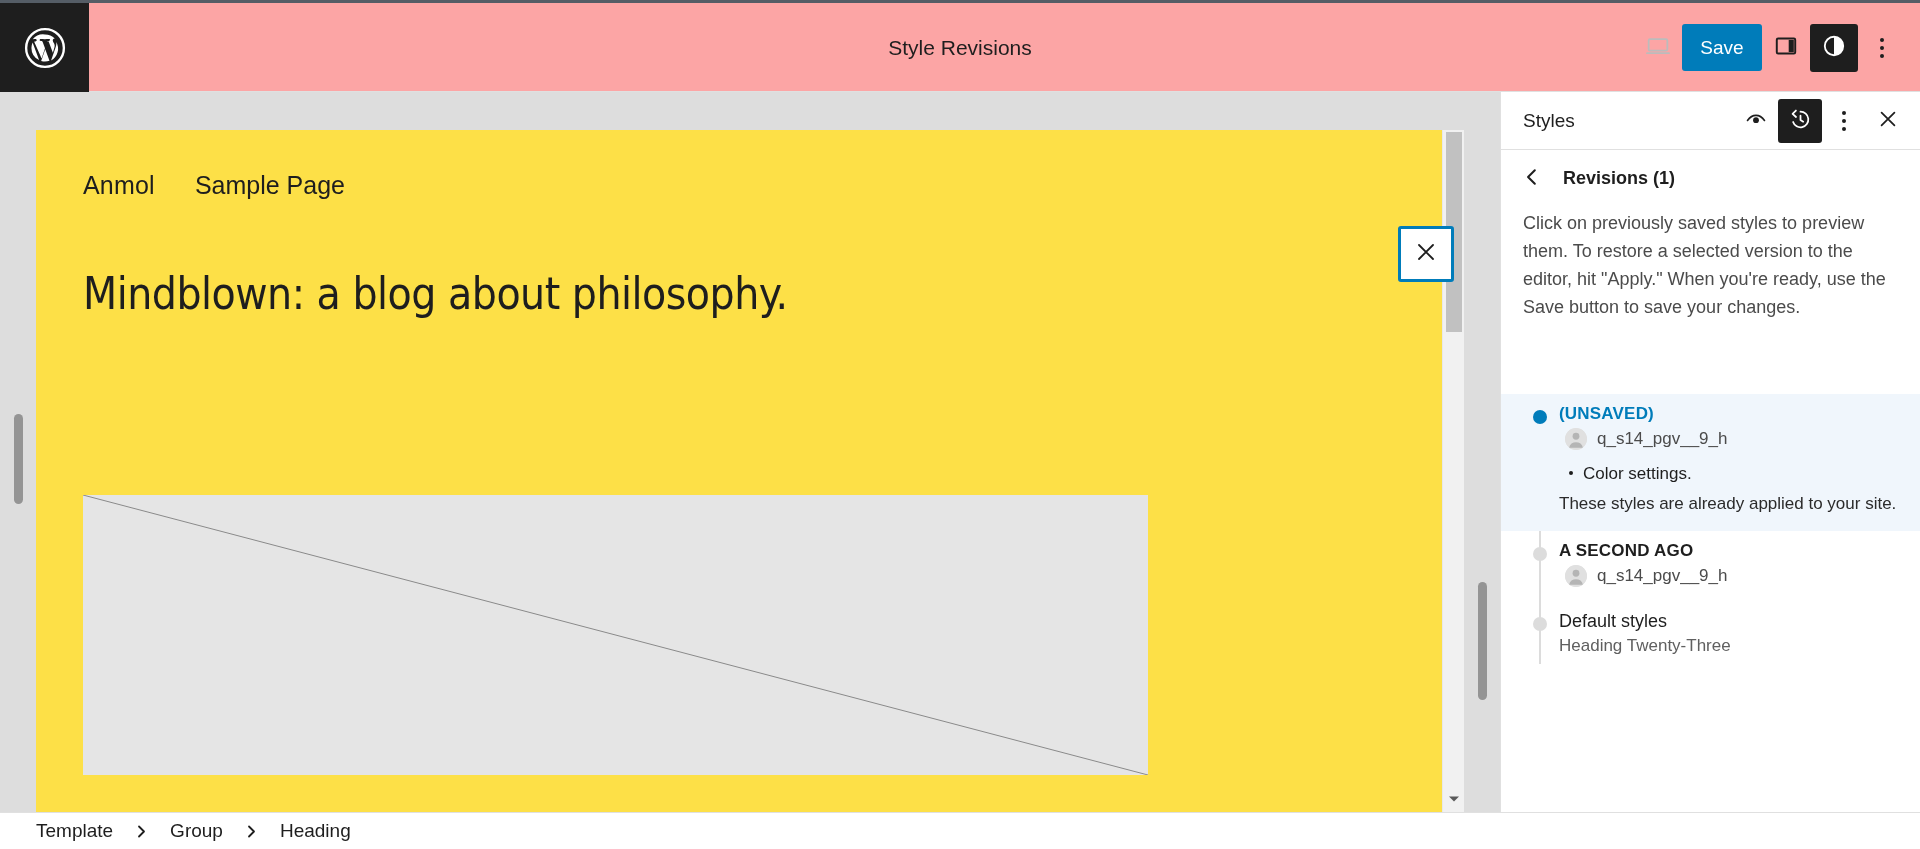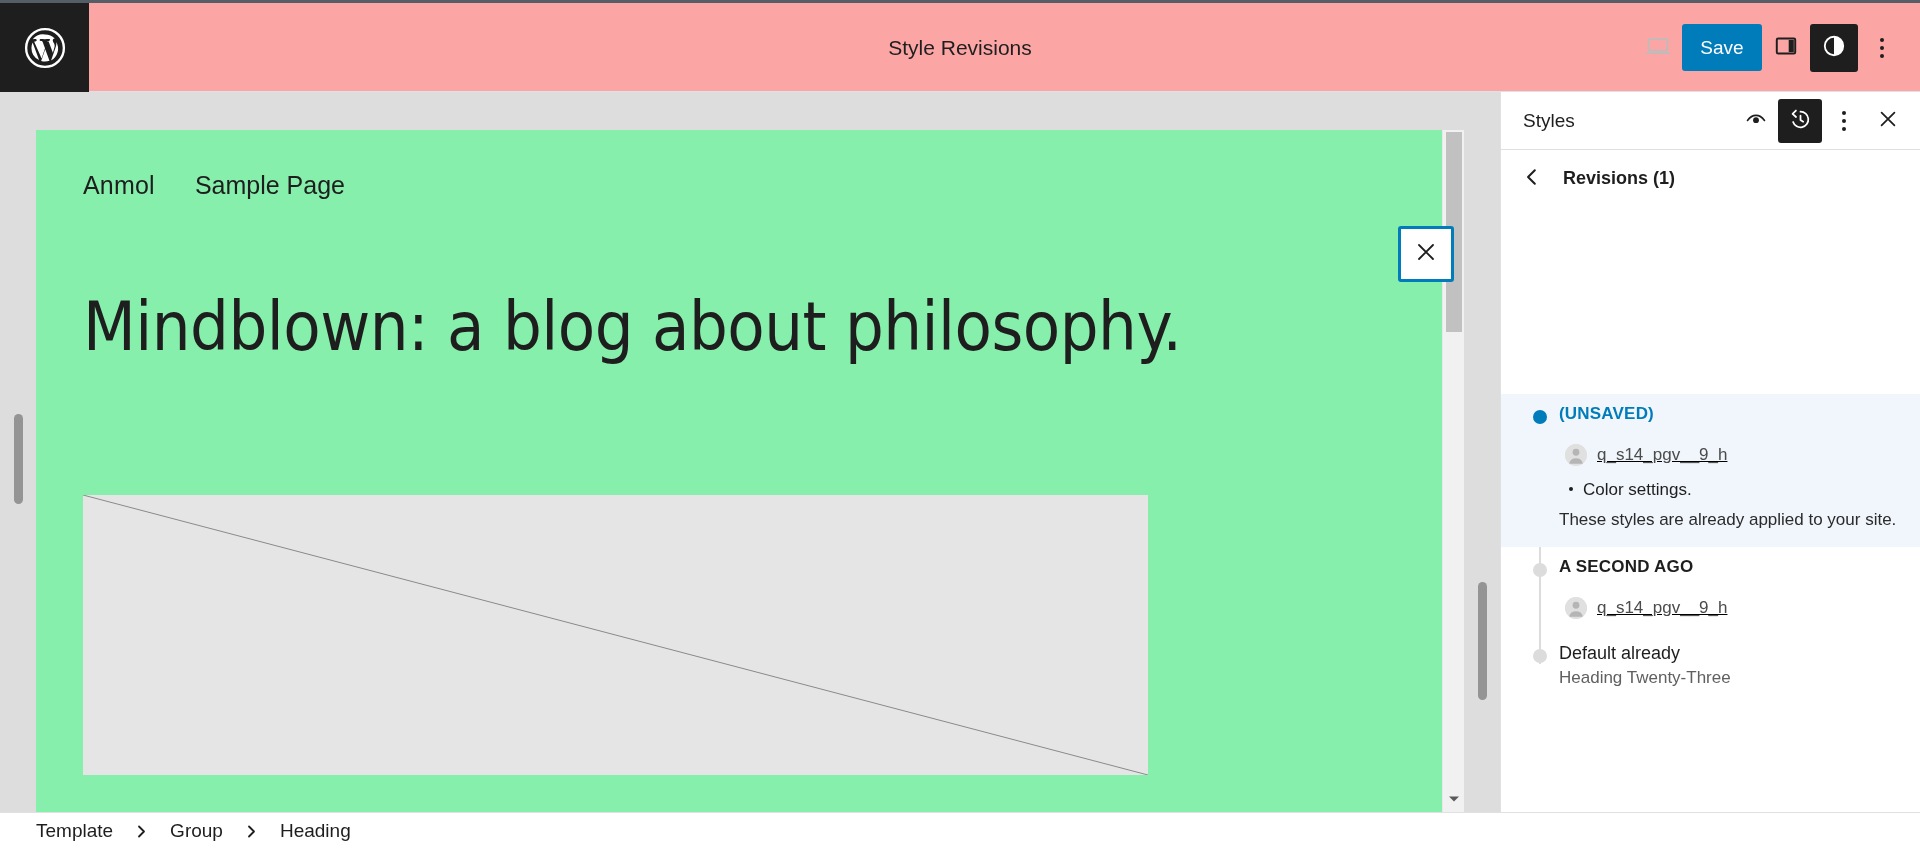--- a/index.html
+++ b/index.html
@@ -79,40 +79,39 @@
   }
   .outer-scroll-left .thumb {
     position: absolute; top: 322px; left: 0;
     width: 9px; height: 90px;
     background: #949494; border-radius: 5px;
   }
 
   .page-frame {
     position: absolute; top: 38px; left: 36px;
     width: 1428px; height: 682px;
-    background: #86efac;
+    background: #fde047;
     overflow: hidden;
   }
   .site-header {
     position: absolute; top: 0; left: 0;
     width: 1428px; height: 110px;
     display: flex; align-items: center;
     padding-left: 47px; gap: 40px;
   }
   .site-title { font-size: 25px; color: #1e1e1e; letter-spacing: 0.2px; cursor: pointer; }
   .site-nav-link { font-size: 25px; color: #1e1e1e; cursor: pointer; }
 
   .post-heading {
     position: absolute; top: 140px; left: 47px;
     width: 1310px;
-    font-size: 68px; font-weight: 300; line-height: 1.1;
+    font-size: 44px; font-weight: 300; line-height: 1.1;
     color: #1e1e1e; letter-spacing: -0.5px;
     font-family: "DejaVu Sans Condensed", "Liberation Sans", sans-serif;
     white-space: nowrap;
-    margin-top: 20px;
   }
   .image-placeholder {
     position: absolute; top: 365px; left: 47px;
     width: 1065px; height: 280px;
     background: #e5e5e5;
     overflow: hidden;
   }
   .image-placeholder svg { display: block; }
 
   
@@ -220,21 +219,21 @@
   }
   .rev-item.selected .rev-dot { background: #007cba; }
   .rev-label {
     font-size: 17px; font-weight: bold; color: #1e1e1e;
     letter-spacing: 0.2px;
   }
   .rev-item.selected .rev-label { color: #007cba; }
   .rev-label.normal { font-weight: normal; letter-spacing: 0; font-size: 18px; }
   .rev-author {
     display: flex; align-items: center; gap: 10px;
-    margin-top: 20px; padding-left: 6px; text-decoration: underline;
+    margin-top: 4px; padding-left: 6px;
   }
   .avatar {
     width: 22px; height: 22px; border-radius: 50%;
     background: #e0e0e0; flex: none;
     display: flex; align-items: center; justify-content: center;
     overflow: hidden;
   }
   .rev-author-name { font-size: 17px; color: #4b4b4b; }
   .rev-changes {
     list-style: none; margin-top: 10px; padding-left: 8px;
@@ -415,20 +414,21 @@
     <button class="back-btn">
       <span>
         <svg width="18" height="18" viewBox="0 0 16 16">
           <path d="M10.5 2 4.5 8l6 6" stroke="#1e1e1e" stroke-width="1.8" fill="none" stroke-linecap="round" stroke-linejoin="round"></path>
         </svg>
       </span>
     </button>
     <span class="revisions-title">Revisions (1)</span>
   </div>
 
+  <div class="revisions-desc">Click on previously saved styles to preview them. To restore a selected version to the editor, hit "Apply." When you're ready, use the Save button to save your changes.</div>
 
   <div class="timeline">
     <div class="tl-line"></div>
 
     <div class="rev-item selected">
       <span class="rev-dot"></span>
       <div class="rev-label">(UNSAVED)</div>
       <div class="rev-author">
         <span class="avatar">
           <svg width="22" height="22" viewBox="0 0 24 24">
@@ -455,21 +455,21 @@
             <circle cx="12" cy="9" r="3.7" fill="#b5b5b5"></circle>
             <path d="M4.5 21.5c.8-4 3.8-6 7.5-6s6.7 2 7.5 6z" fill="#b5b5b5"></path>
           </svg>
         </span>
         <span class="rev-author-name">q_s14_pgv__9_h</span>
       </div>
     </div>
 
     <div class="rev-item">
       <span class="rev-dot"></span>
-      <div class="rev-label normal">Default already</div>
+      <div class="rev-label normal">Default styles</div>
       <div class="rev-sub">Heading Twenty-Three</div>
     </div>
   </div>
 </div>
 
 <div class="breadcrumb-bar">
   <span class="bc-item">Template</span>
   <span class="bc-sep">
     <svg width="11" height="13" viewBox="0 0 11 13">
         <path d="M3 1.5 8 6.5 3 11.5" stroke="#1e1e1e" stroke-width="1.8" fill="none" stroke-linecap="round" stroke-linejoin="round"></path>

